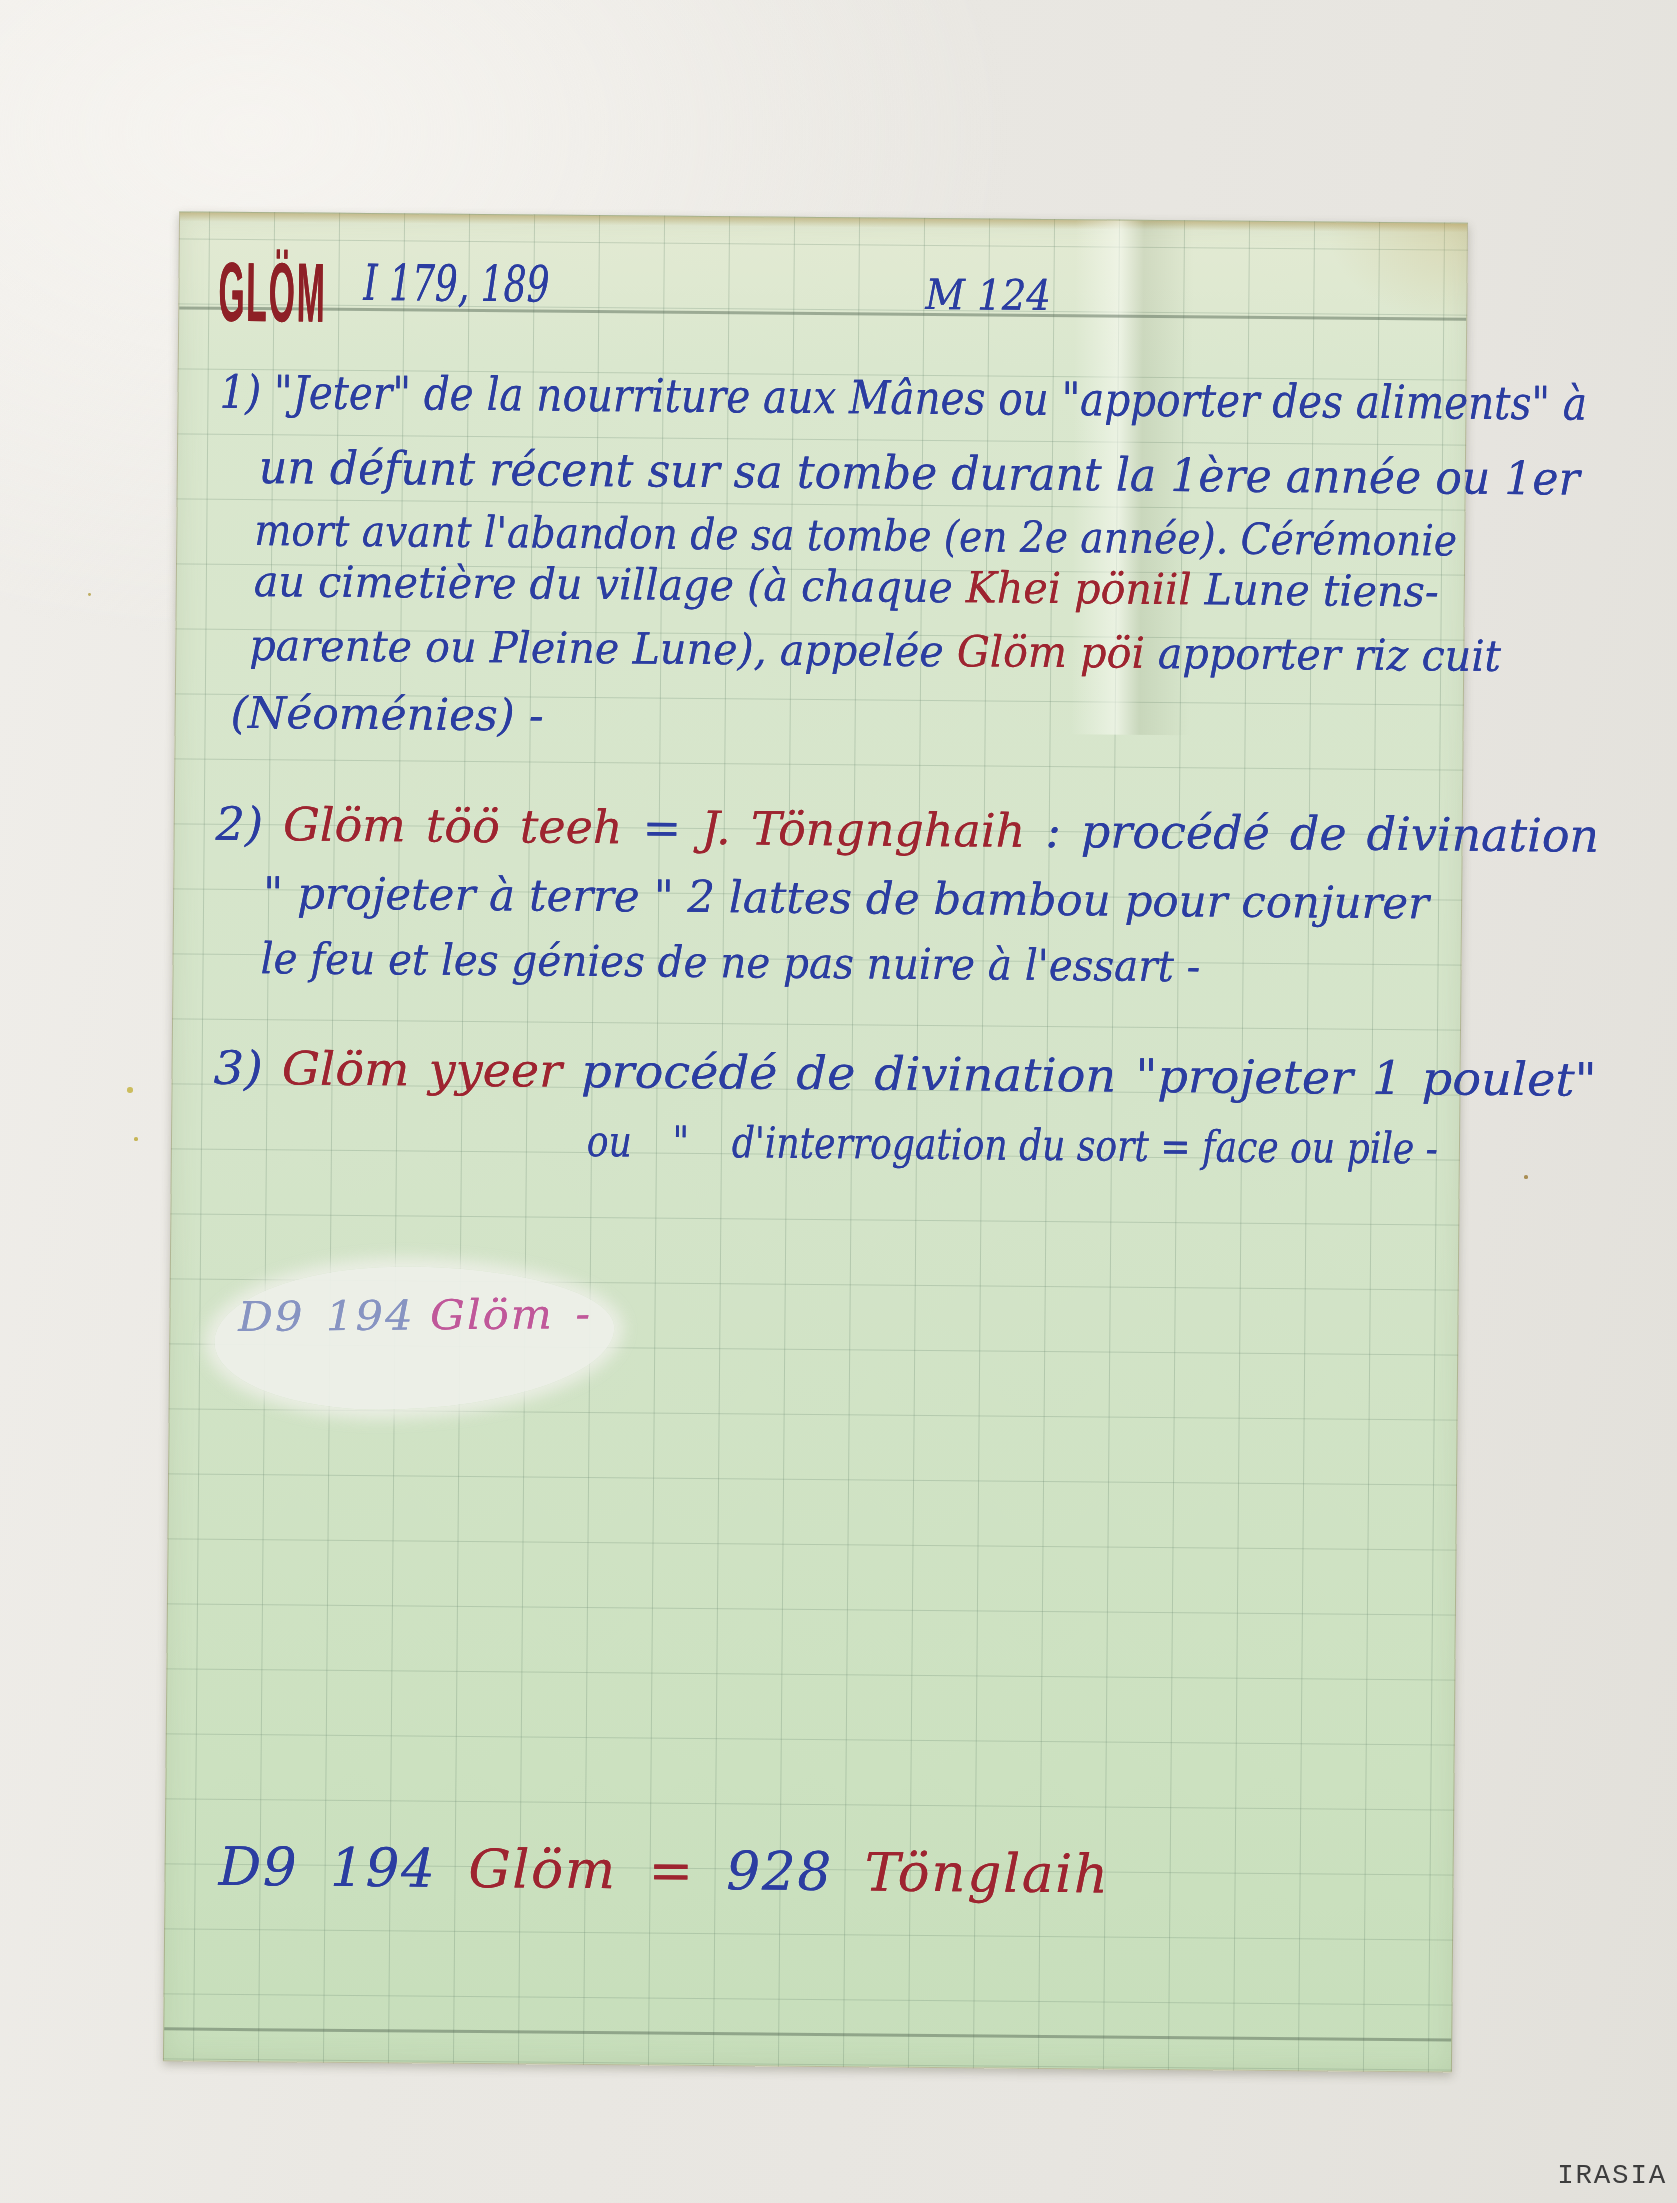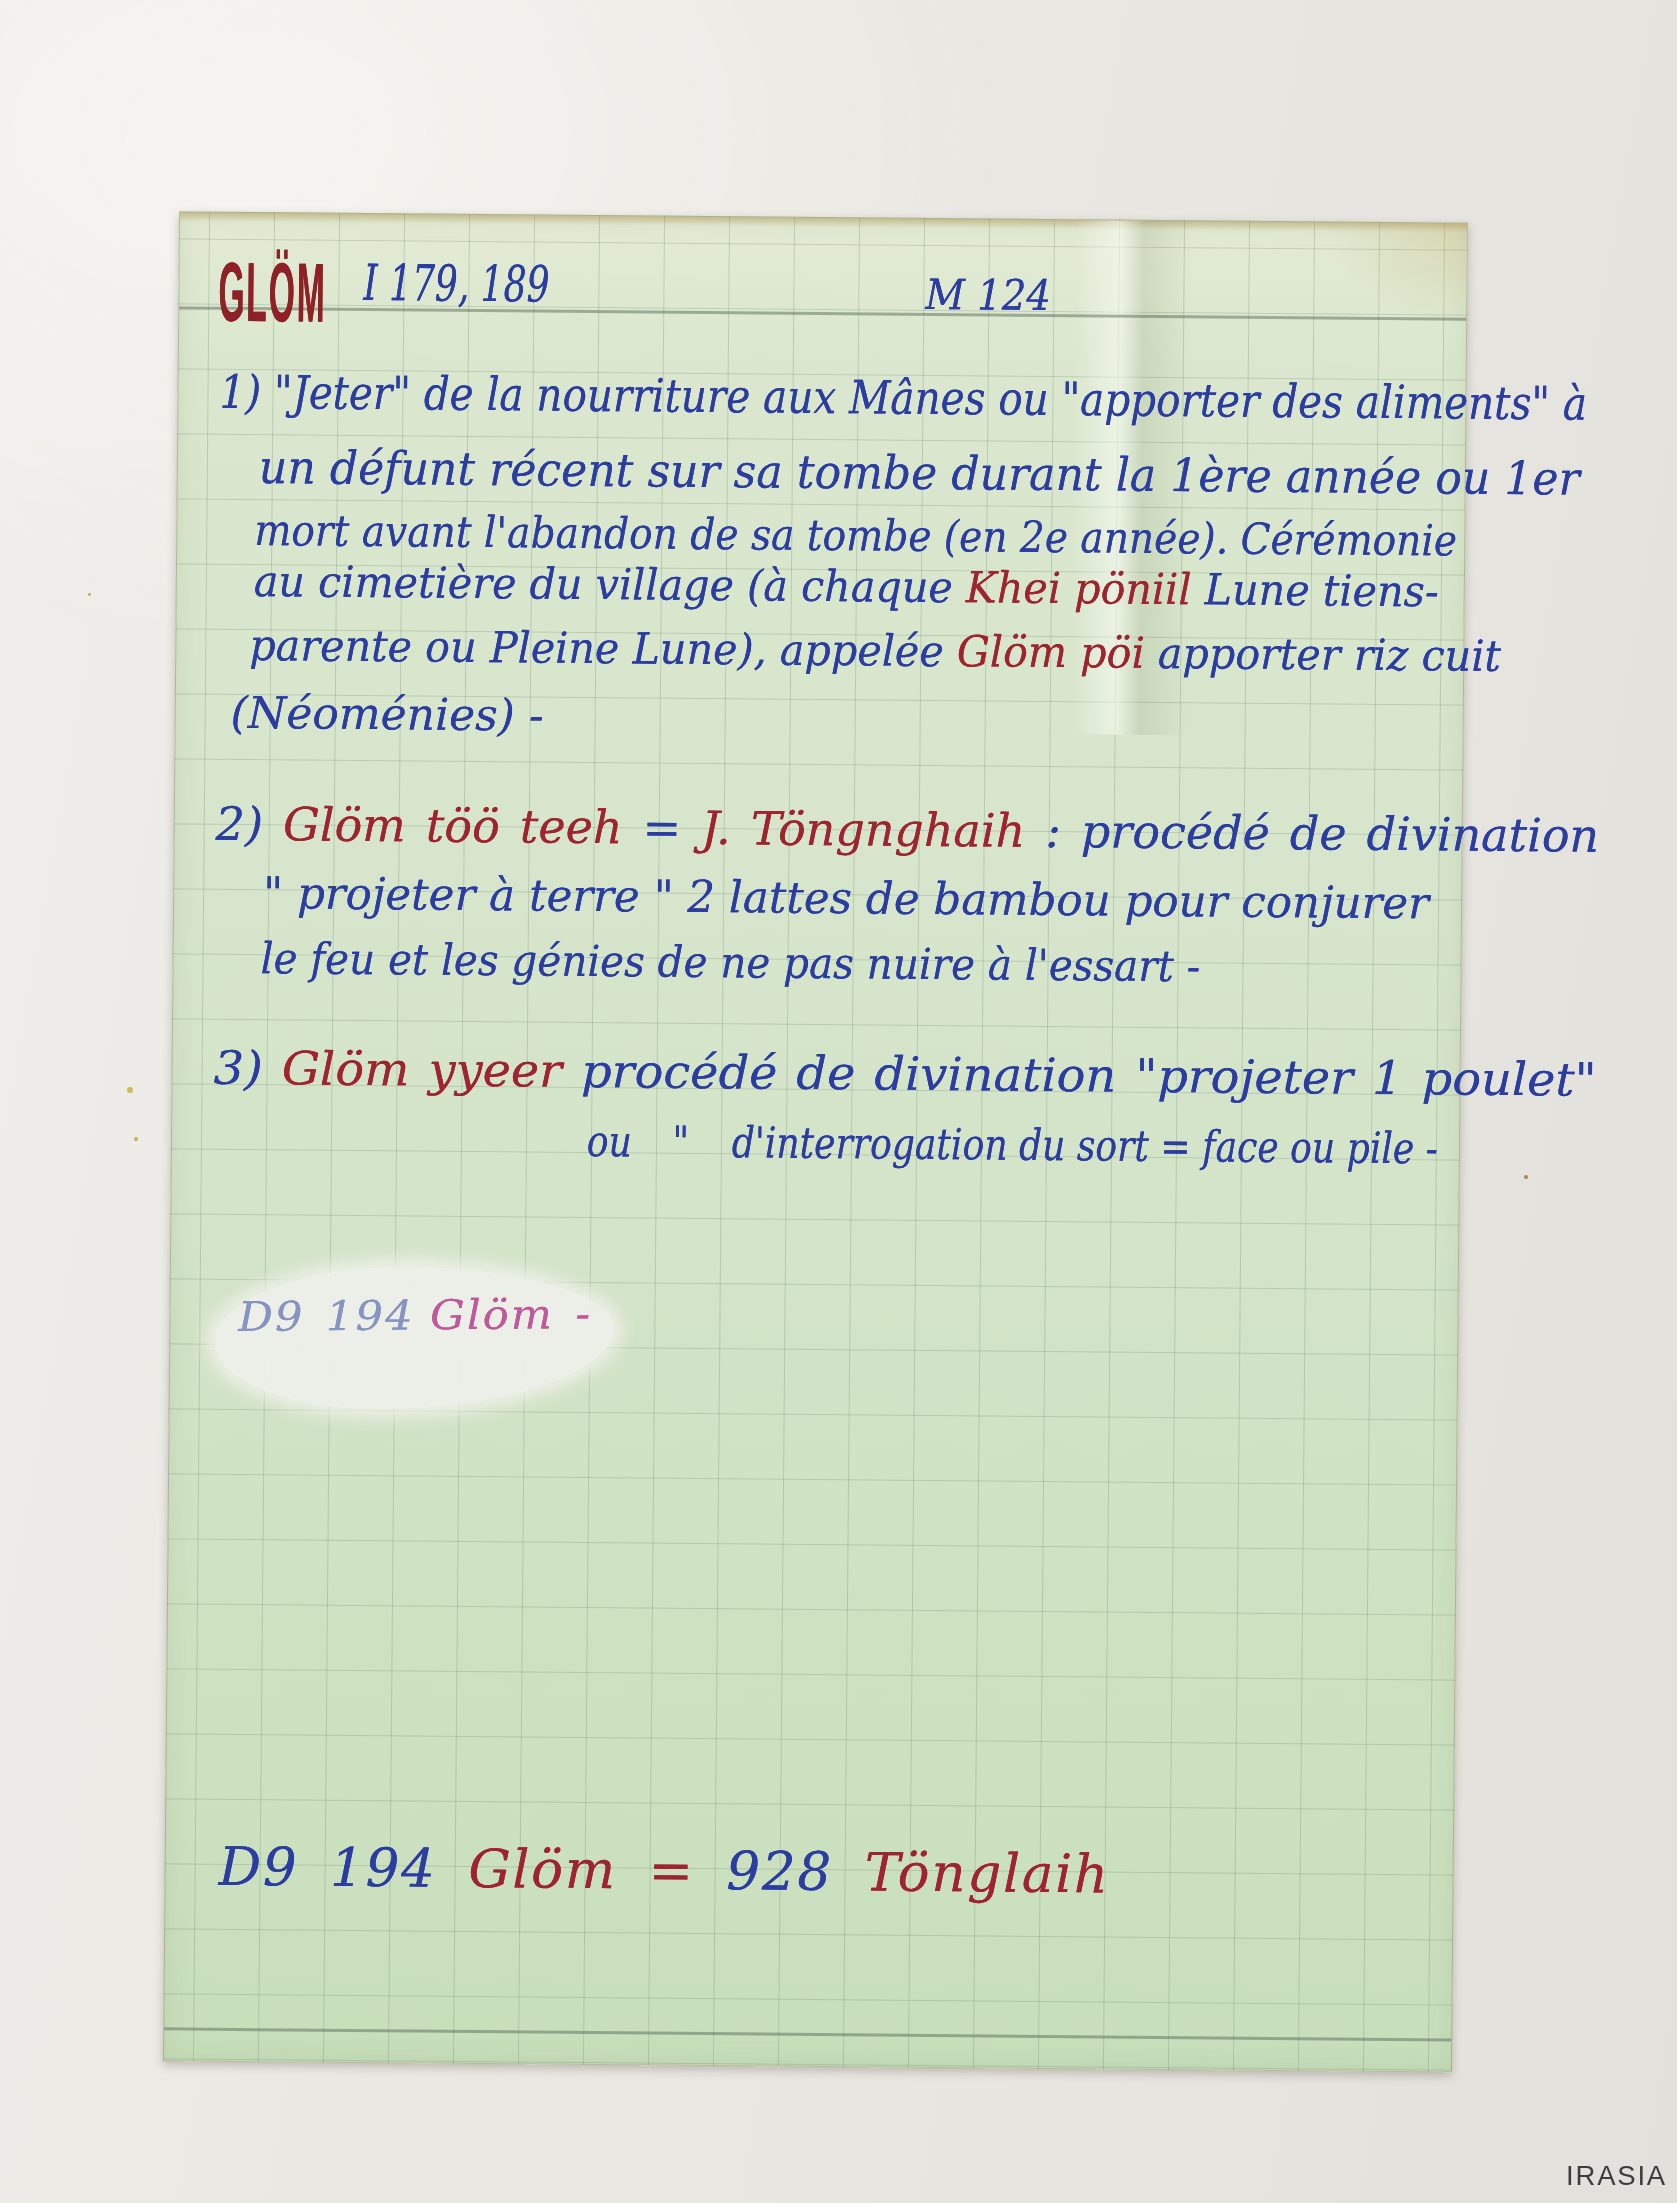--- a/index.html
+++ b/index.html
@@ -63,21 +63,21 @@
   .patch{position:absolute;left:44px;top:1052px;width:400px;height:143px;
     background:rgba(238,240,233,.93);
     border-radius:46% 54% 58% 42% / 52% 44% 56% 48%;
     box-shadow:0 0 14.7px 9.2px rgba(238,240,233,.85);
     transform:rotate(-1deg);}
   .patch-text{left:24px;top:29px;font-size:41px;letter-spacing:1.8px;word-spacing:5.5px;
     transform:scaleX(1.06);}
   .patch-text .fpink{margin-left:14.7px;}
   
   .watermark{position:absolute;right:11px;top:2160px;font-style:normal;
-    font-family:Liberation Sans, sans-serif;font-size:27.5px;letter-spacing:1.8px;color:#3d3d3d;}
+    font-family:Liberation Mono, monospace;font-size:27.5px;letter-spacing:1.8px;color:#3d3d3d;}
   .speck{position:absolute;border-radius:50%;}
   .s1{left:127px;top:1087px;width:5.5px;height:5.5px;background:#ccbd5e;}
   .s2{left:134px;top:1137px;width:3.7px;height:3.7px;background:#c6b556;}
   .s3{left:1524px;top:1175px;width:3.7px;height:3.7px;background:#a98e54;}
   .s4{left:88px;top:593px;width:2.8px;height:2.8px;background:#bfae62;}
 </style>
 </head>
 <body>
 
 <div class="scan">

